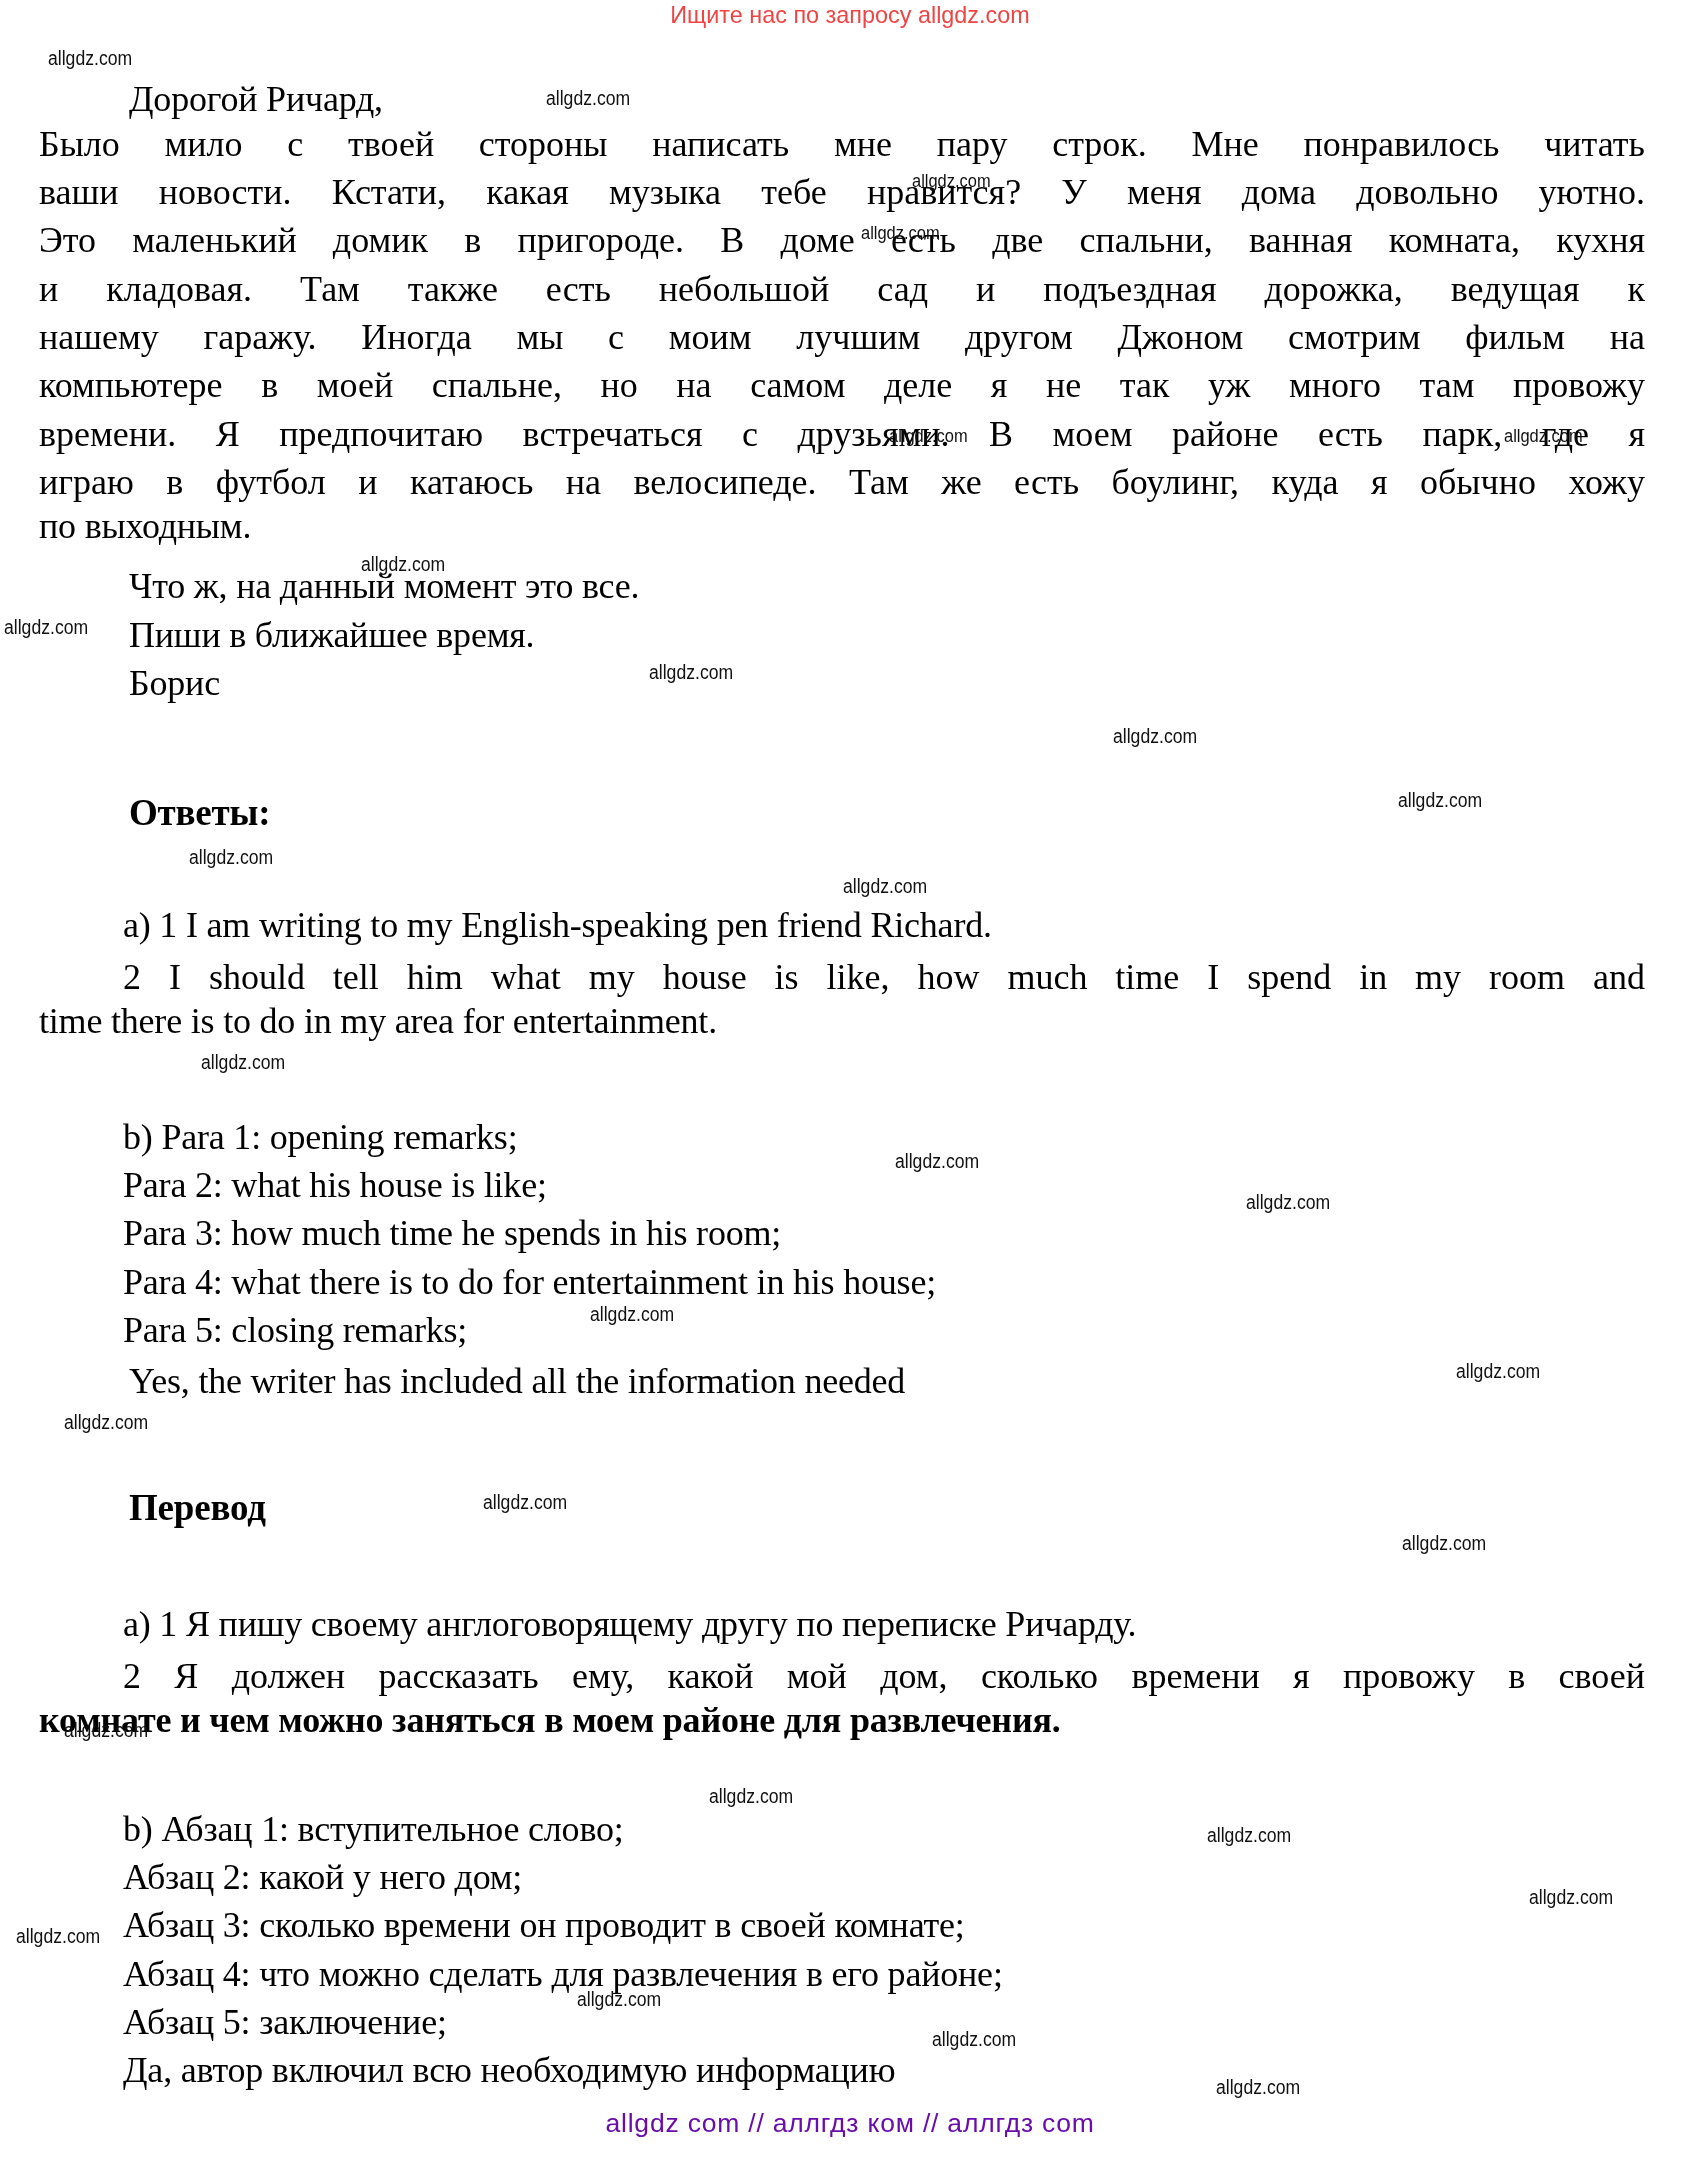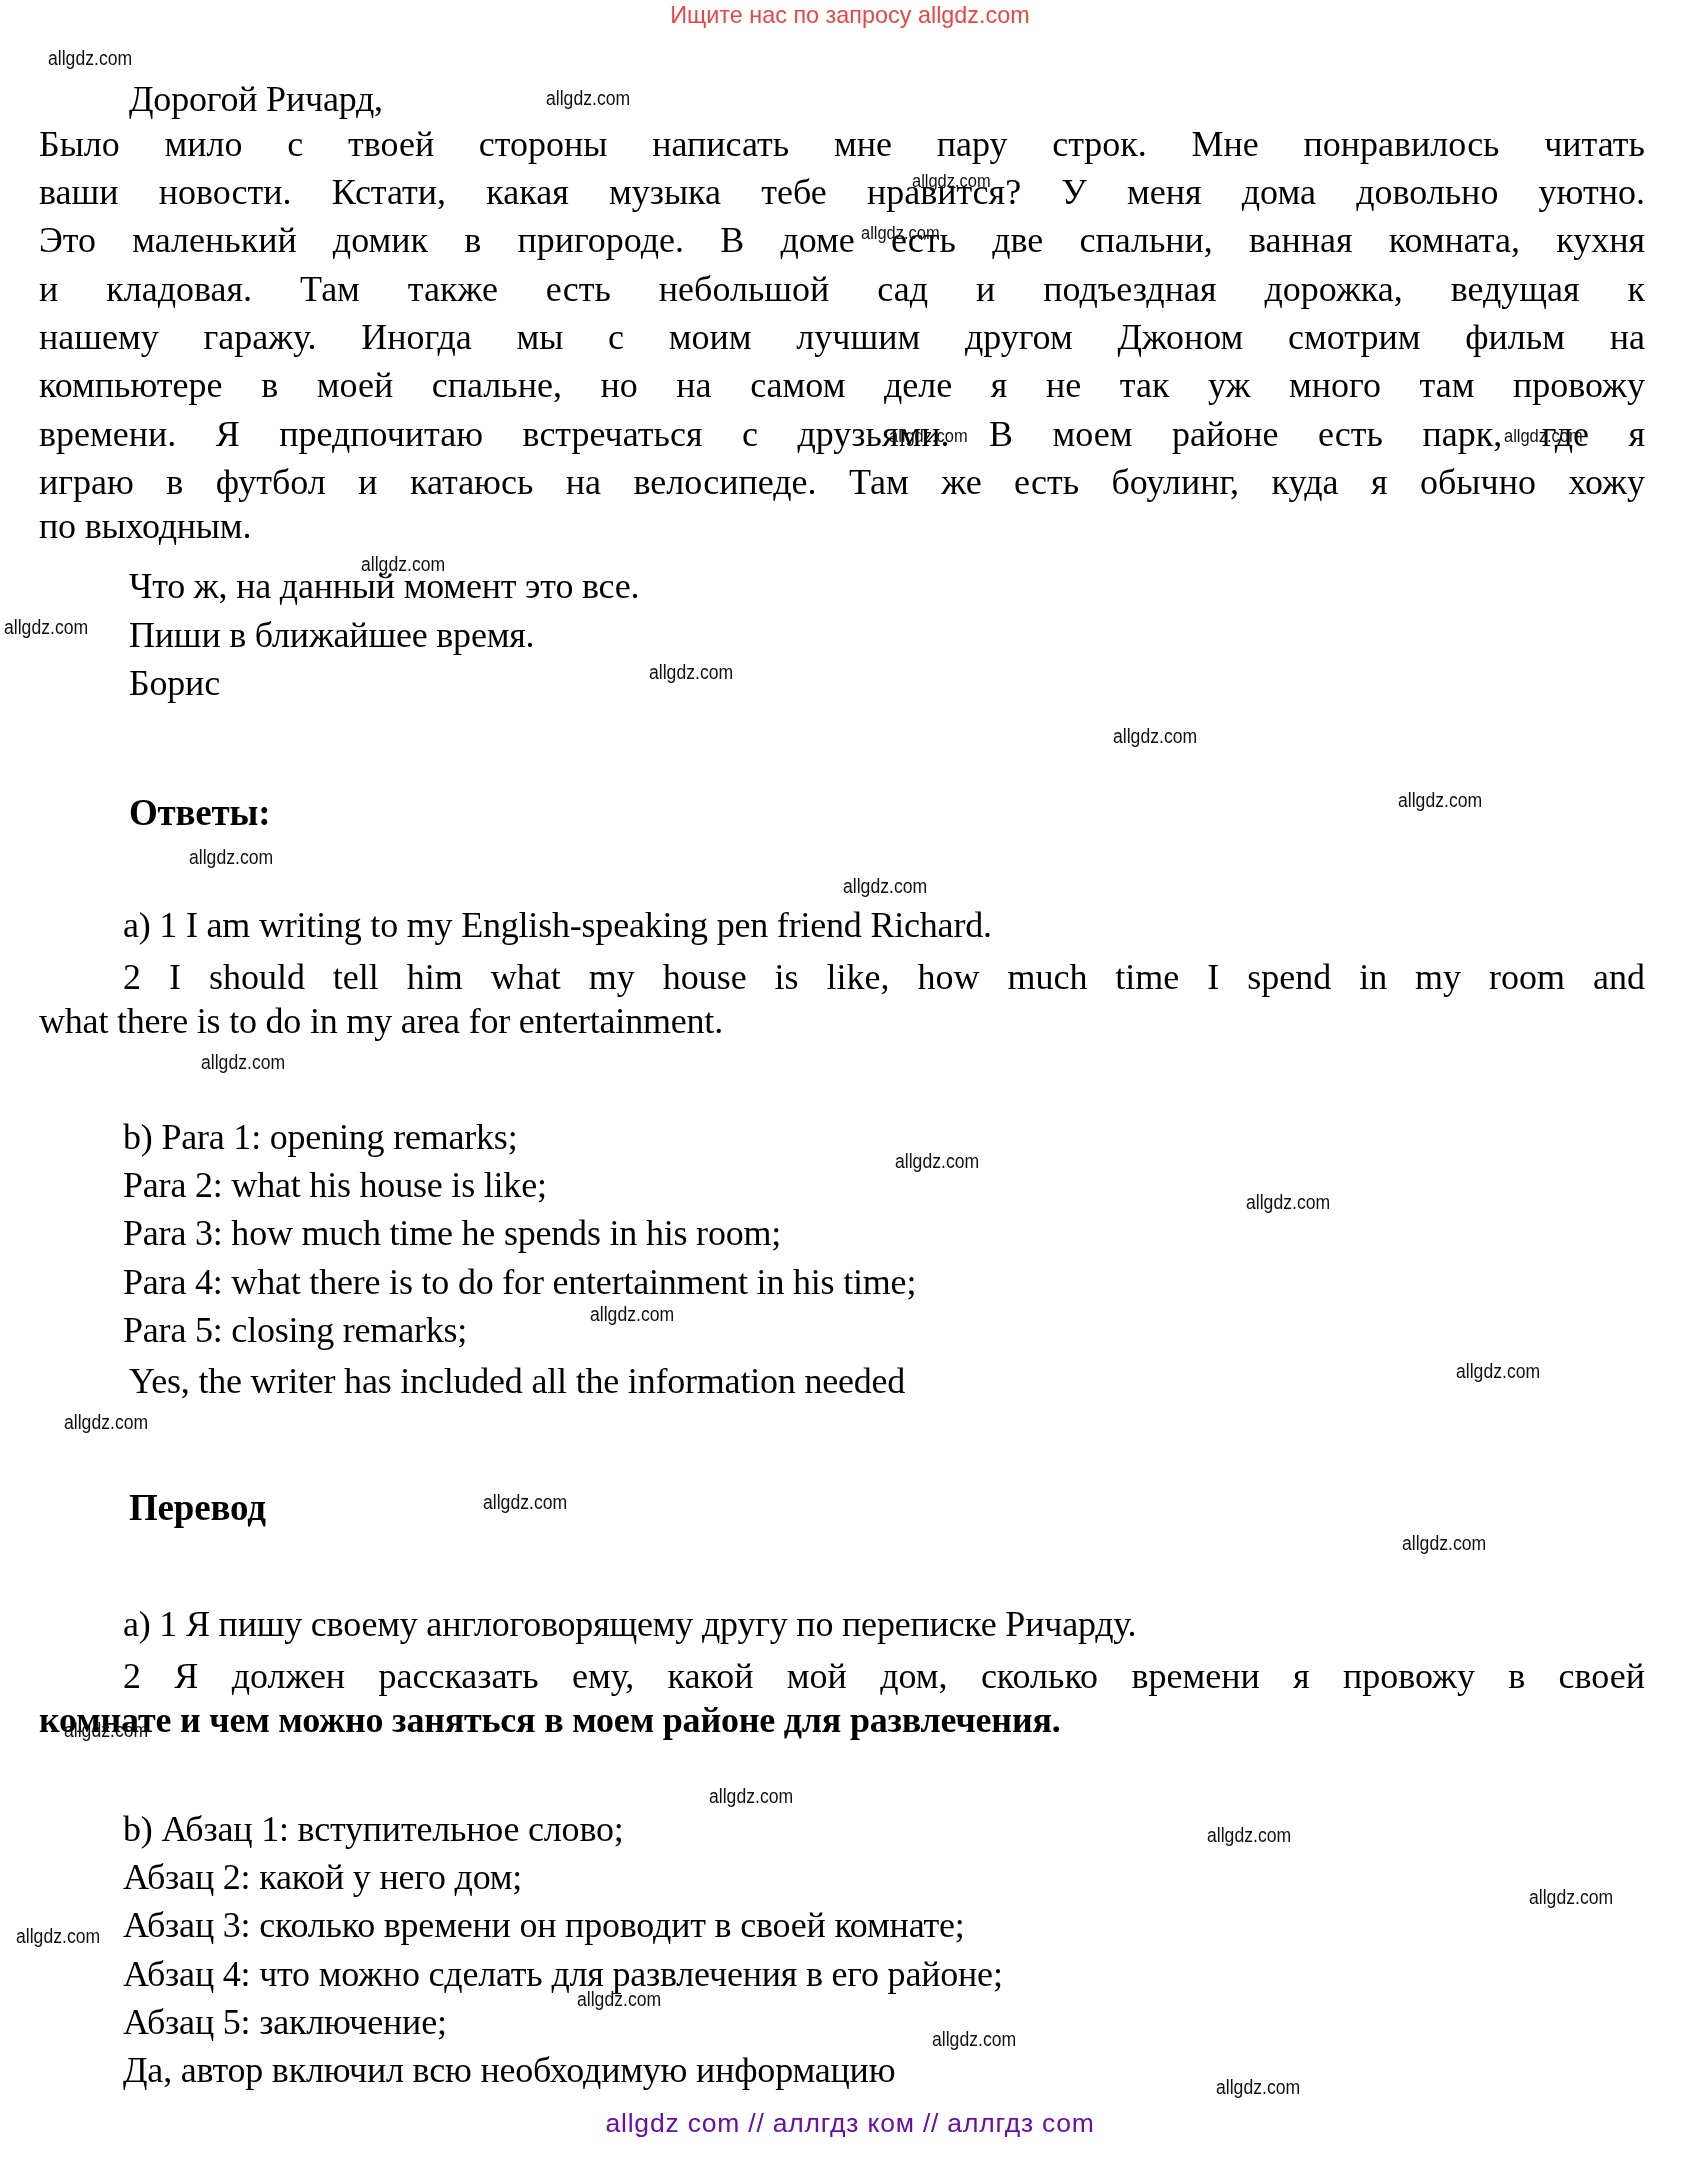--- a/index.html
+++ b/index.html
@@ -109,26 +109,26 @@
     <div class="line" style="left:39px; top:508px;">по выходным.</div>
 
     <div class="line" style="left:129px; top:568px;">Что ж, на данный момент это все.</div>
     <div class="line" style="left:129px; top:617px;">Пиши в ближайшее время.</div>
     <div class="line" style="left:129px; top:665px;">Борис</div>
 
     <div class="line bold" style="left:129px; top:794px; font-size:37px;">Ответы:</div>
 
     <div class="line" style="left:123px; top:907px;">a) 1 I am writing to my English-speaking pen friend Richard.</div>
     <div class="just" style="left:123px; top:955px; width:1522px;">2 I should tell him what my house is like, how much time I spend in my room and</div>
-    <div class="line" style="left:39px; top:1003px;">what there is to do in my area for entertainment.</div>
+    <div class="line" style="left:39px; top:1003px;">time there is to do in my area for entertainment.</div>
 
     <div class="line" style="left:123px; top:1119px;">b) Para 1: opening remarks;</div>
     <div class="line" style="left:123px; top:1167px;">Para 2: what his house is like;</div>
     <div class="line" style="left:123px; top:1215px;">Para 3: how much time he spends in his room;</div>
-    <div class="line" style="left:123px; top:1264px;">Para 4: what there is to do for entertainment in his time;</div>
+    <div class="line" style="left:123px; top:1264px;">Para 4: what there is to do for entertainment in his house;</div>
     <div class="line" style="left:123px; top:1312px;">Para 5: closing remarks;</div>
     <div class="line" style="left:129px; top:1363px;">Yes, the writer has included all the information needed</div>
 
     <div class="line bold" style="left:129px; top:1489px; font-size:37px;">Перевод</div>
 
     <div class="line" style="left:123px; top:1606px;">a) 1 Я пишу своему англоговорящему другу по переписке Ричарду.</div>
     <div class="just" style="left:123px; top:1654px; width:1522px;">2 Я должен рассказать ему, какой мой дом, сколько времени я провожу в своей</div>
     <div class="line" style="left:39px; top:1702px;font-weight:bold;">комнате и чем можно заняться в моем районе для развлечения.</div>
 
     <div class="line" style="left:123px; top:1811px;">b) Абзац 1: вступительное слово;</div>

